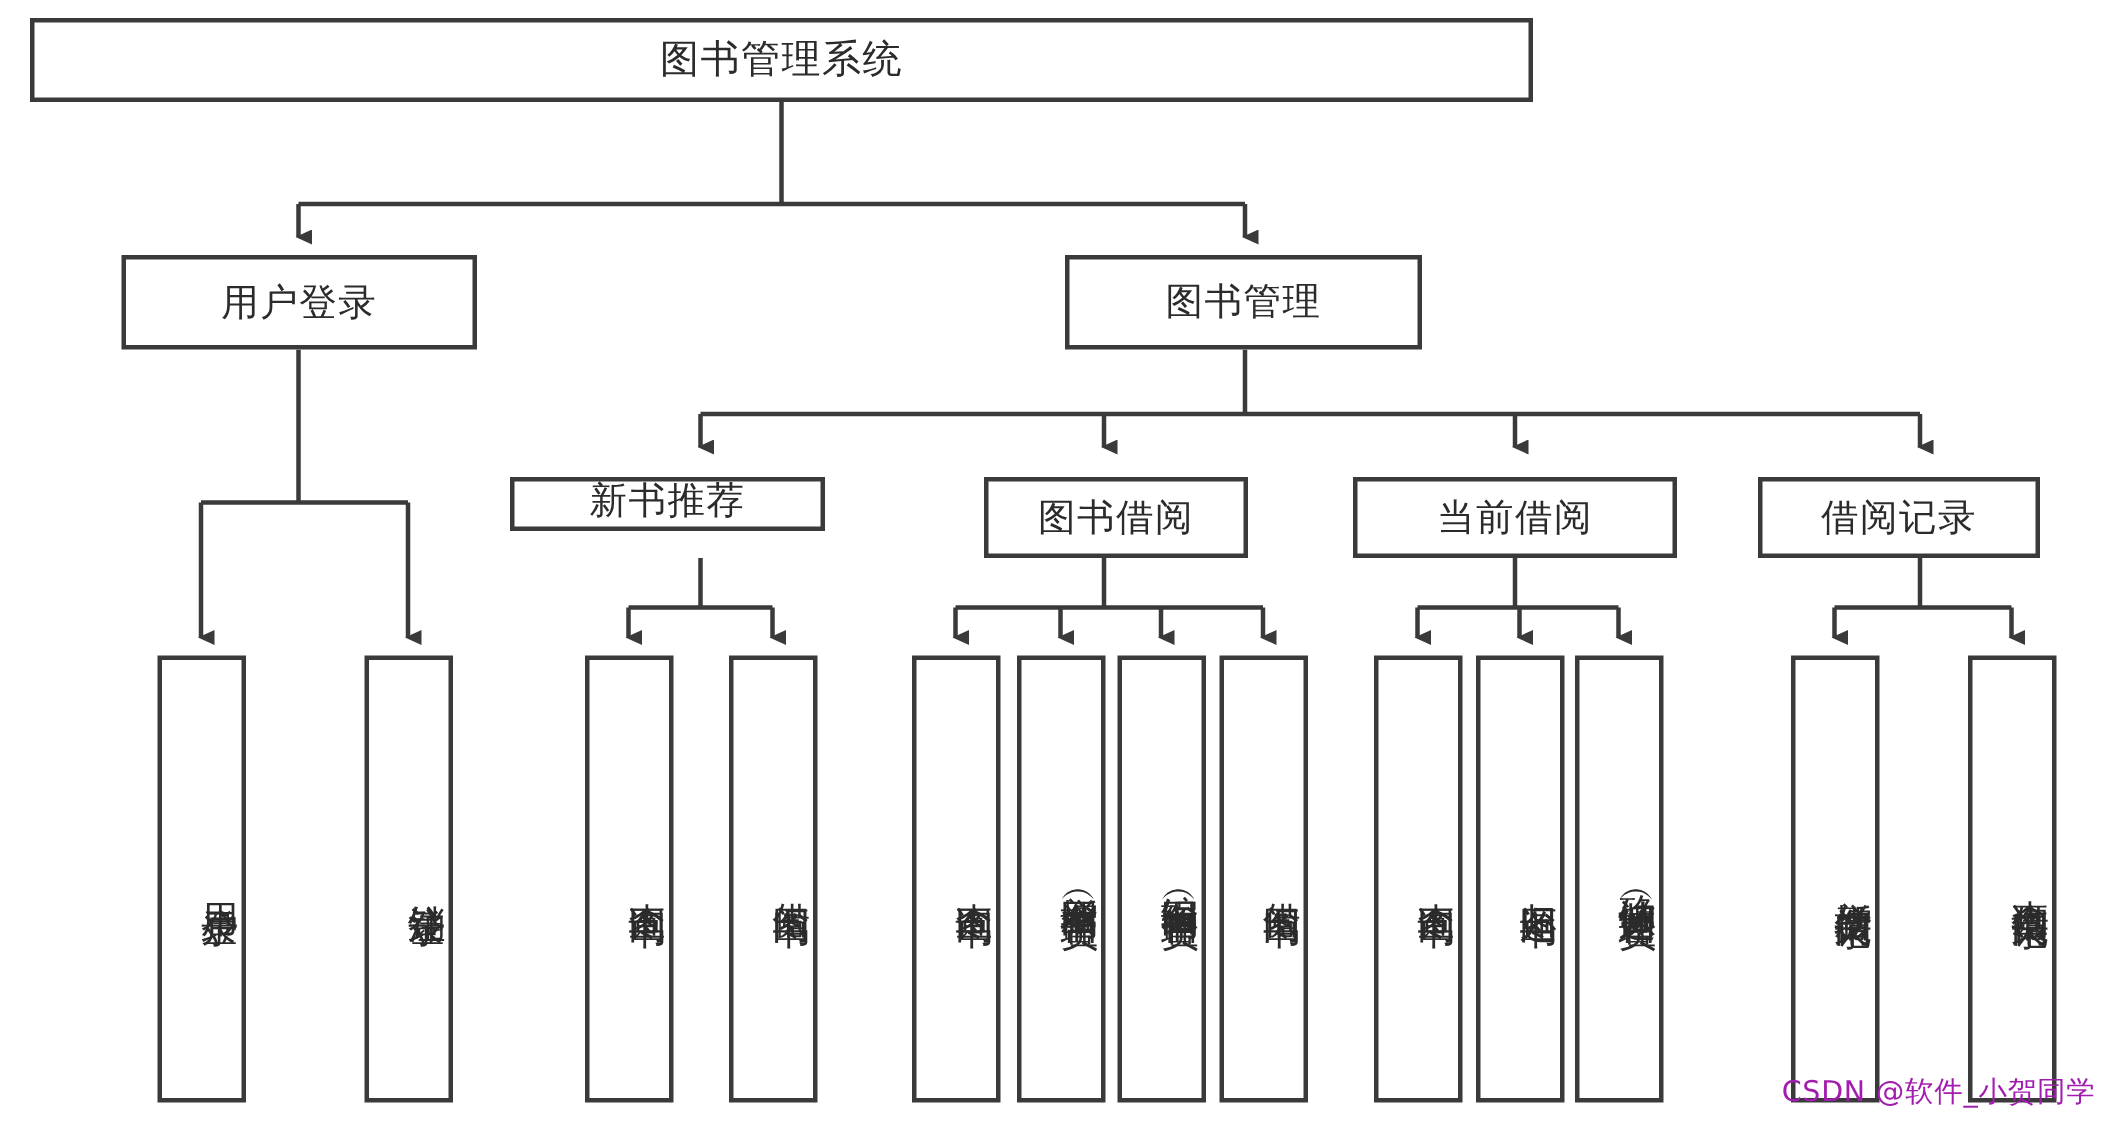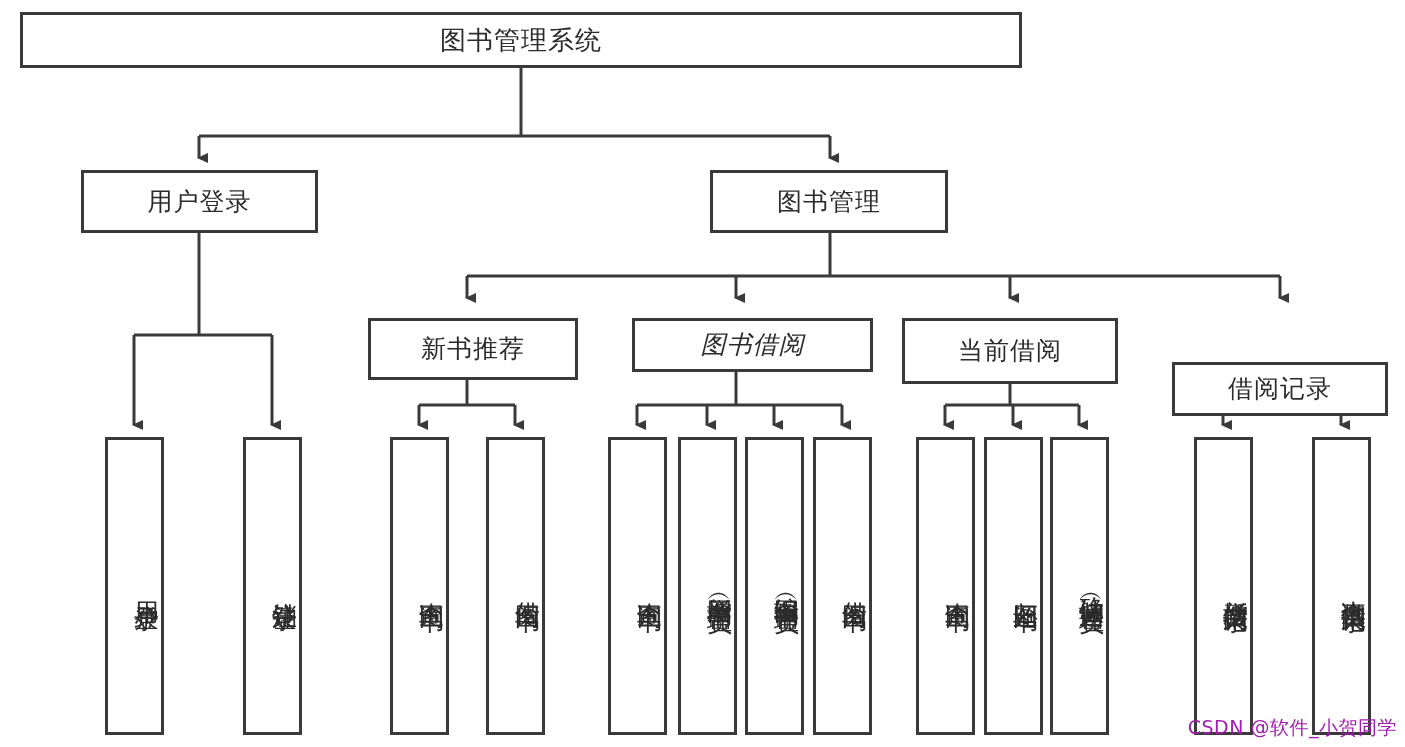--- a/index.html
+++ b/index.html
@@ -121,24 +121,24 @@
       <path d="M1223,405 L1223,425" marker-end="url(#arrow)"></path>
       <path d="M1341,405 L1341,425" marker-end="url(#arrow)"></path>
     </g>
   </svg>
 
   <div class="node horiz root" style="left:20px; top:12px; width:1002px; height:56px;">图书管理系统</div>
 
   <div class="node horiz" style="left:81px; top:170px; width:237px; height:63px;">用户登录</div>
   <div class="node horiz" style="left:710px; top:170px; width:238px; height:63px;font-family:Liberation Serif, serif;">图书管理</div>
 
-  <div class="node horiz" style="left:368px; top:318px; width:210px; height:62px;">新书推荐</div>
-  <div class="node horiz" style="left:632px; top:318px; width:241px; height:54px;font-style:italic;">图书借阅</div>
-  <div class="node horiz" style="left:902px; top:318px; width:216px; height:66px;">当前借阅</div>
-  <div class="node horiz" style="left:1172px; top:318px; width:216px; height:54px;margin-top:44px;">借阅记录</div>
+  <div class="node horiz" style="left:340px; top:318px; width:210px; height:36px;font-family:Liberation Mono, monospace;">新书推荐</div>
+  <div class="node horiz" style="left:656px; top:318px; width:176px; height:54px;">图书借阅</div>
+  <div class="node horiz" style="left:902px; top:318px; width:216px; height:54px;">当前借阅</div>
+  <div class="node horiz" style="left:1172px; top:318px; width:188px; height:54px;">借阅记录</div>
 
   <div class="node vert" style="left:105px; top:437px; width:59px; height:298px;">
     <span>用户登录</span>
   </div>
   <div class="node vert" style="left:243px; top:437px; width:59px; height:298px;">
     <span>注销登录</span>
   </div>
 
   <div class="node vert" style="left:390px; top:437px; width:59px; height:298px;">
     <span>查询图书</span>

